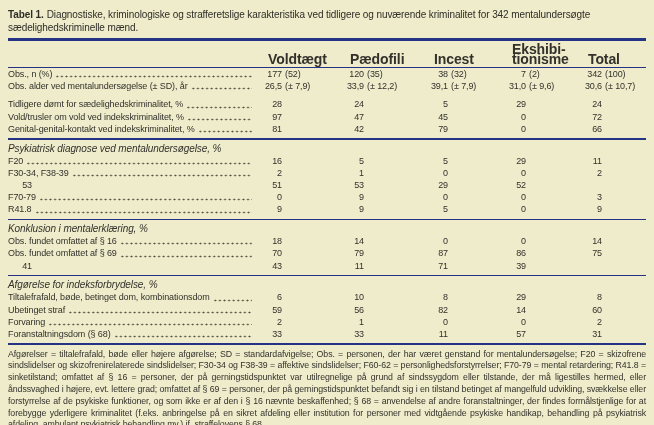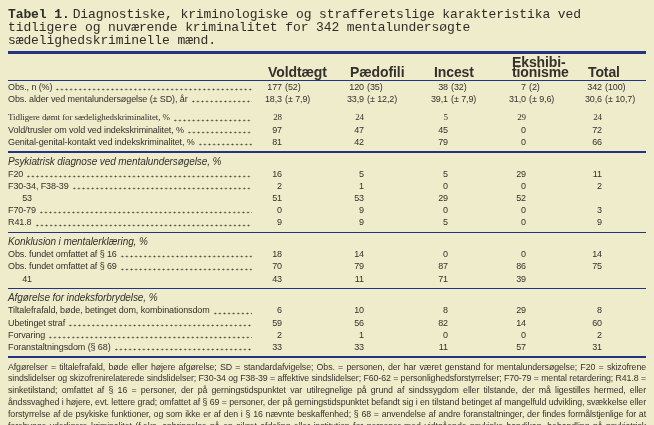--- a/index.html
+++ b/index.html
@@ -7,22 +7,22 @@
     width:654px; height:425px; overflow:hidden;
     background:#eeeccb;
     font-family:"Liberation Sans", sans-serif;
     color:#33312b;
     -webkit-font-smoothing:antialiased;
   }
   .page { padding:8px 8px 0 8px; }
 
   
   .title {
-    font-size:13px; line-height:13px; letter-spacing:-0.1px;
-    width:612px; color:#2f2d27;font-family:Liberation Mono, monospace;
+    font-size:10px; line-height:13px; letter-spacing:-0.1px;
+    width:612px; color:#2f2d27;
   }
   .title .tlabel { font-weight:bold; padding-right:3px; }
 
   
   .rule { background:#243383; border:0; }
   .rule.thick { height:2.5px; margin:4px 0 0 0; }
   .rule.hdr   { height:1.6px; margin:0; }
   .rule.thin  { height:1.6px; margin:3px 0 2px 0; }
 
   
@@ -35,21 +35,21 @@
   
   .headrow { align-items:end; padding:3px 0 3px 0; min-height:19px; }
   .colh {
     font-weight:bold; font-size:14px; line-height:10px;
     padding-left:10px; letter-spacing:-0.1px;
   }
   .colh div { white-space:nowrap; }
 
   
   .row { height:12.2px; line-height:12.2px; font-size:9px; letter-spacing:-0.1px; }
-  .row.gap { margin-top:6px;font-family:Liberation Serif, serif; }
+  .row.gap { margin-top:6px; }
   .labelwrap { display:flex; overflow:hidden; padding-right:4px; }
   .lbl { white-space:nowrap; }
   .dots {
     flex:1; min-width:8px; height:3px; align-self:flex-end;
     margin:0 2px 2px 3px;
     background-image:radial-gradient(circle, #504d3d 0.8px, rgba(0,0,0,0) 1.1px);
     background-size:4.6px 3px;
     background-repeat:repeat-x;
     background-position:0 bottom;
   }
@@ -112,21 +112,21 @@
         <div class="cell"><span class="num">120</span><span class="suf">(35)</span></div>
         <div class="cell"><span class="num">38</span><span class="suf">(32)</span></div>
         <div class="cell"><span class="num">7</span><span class="suf">(2)</span></div>
         <div class="cell"><span class="num">342</span><span class="suf">(100)</span></div>
       </div>
       <div class="grid row">
         <div class="labelwrap">
           <span class="lbl">Obs. alder ved mentalundersøgelse (± SD), år</span>
           <span class="dots"></span>
         </div>
-        <div class="cell"><span class="num">18,3</span><span class="suf">(± 7,9)</span></div>
+        <div class="cell"><span class="num">26,5</span><span class="suf">(± 7,9)</span></div>
         <div class="cell"><span class="num">33,9</span><span class="suf">(± 12,2)</span></div>
         <div class="cell"><span class="num">39,1</span><span class="suf">(± 7,9)</span></div>
         <div class="cell"><span class="num">31,0</span><span class="suf">(± 9,6)</span></div>
         <div class="cell"><span class="num">30,6</span><span class="suf">(± 10,7)</span></div>
       </div>
       <div class="grid row gap">
         <div class="labelwrap">
           <span class="lbl">Tidligere dømt for sædelighedskriminalitet, %</span>
           <span class="dots"></span>
         </div>

